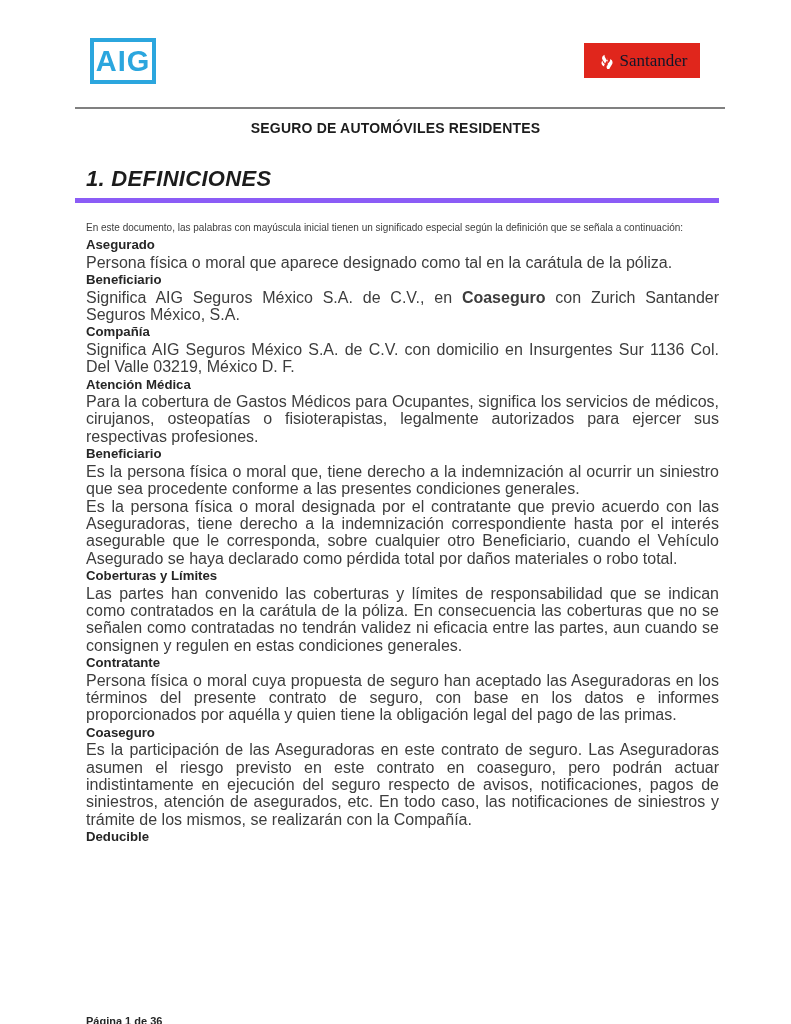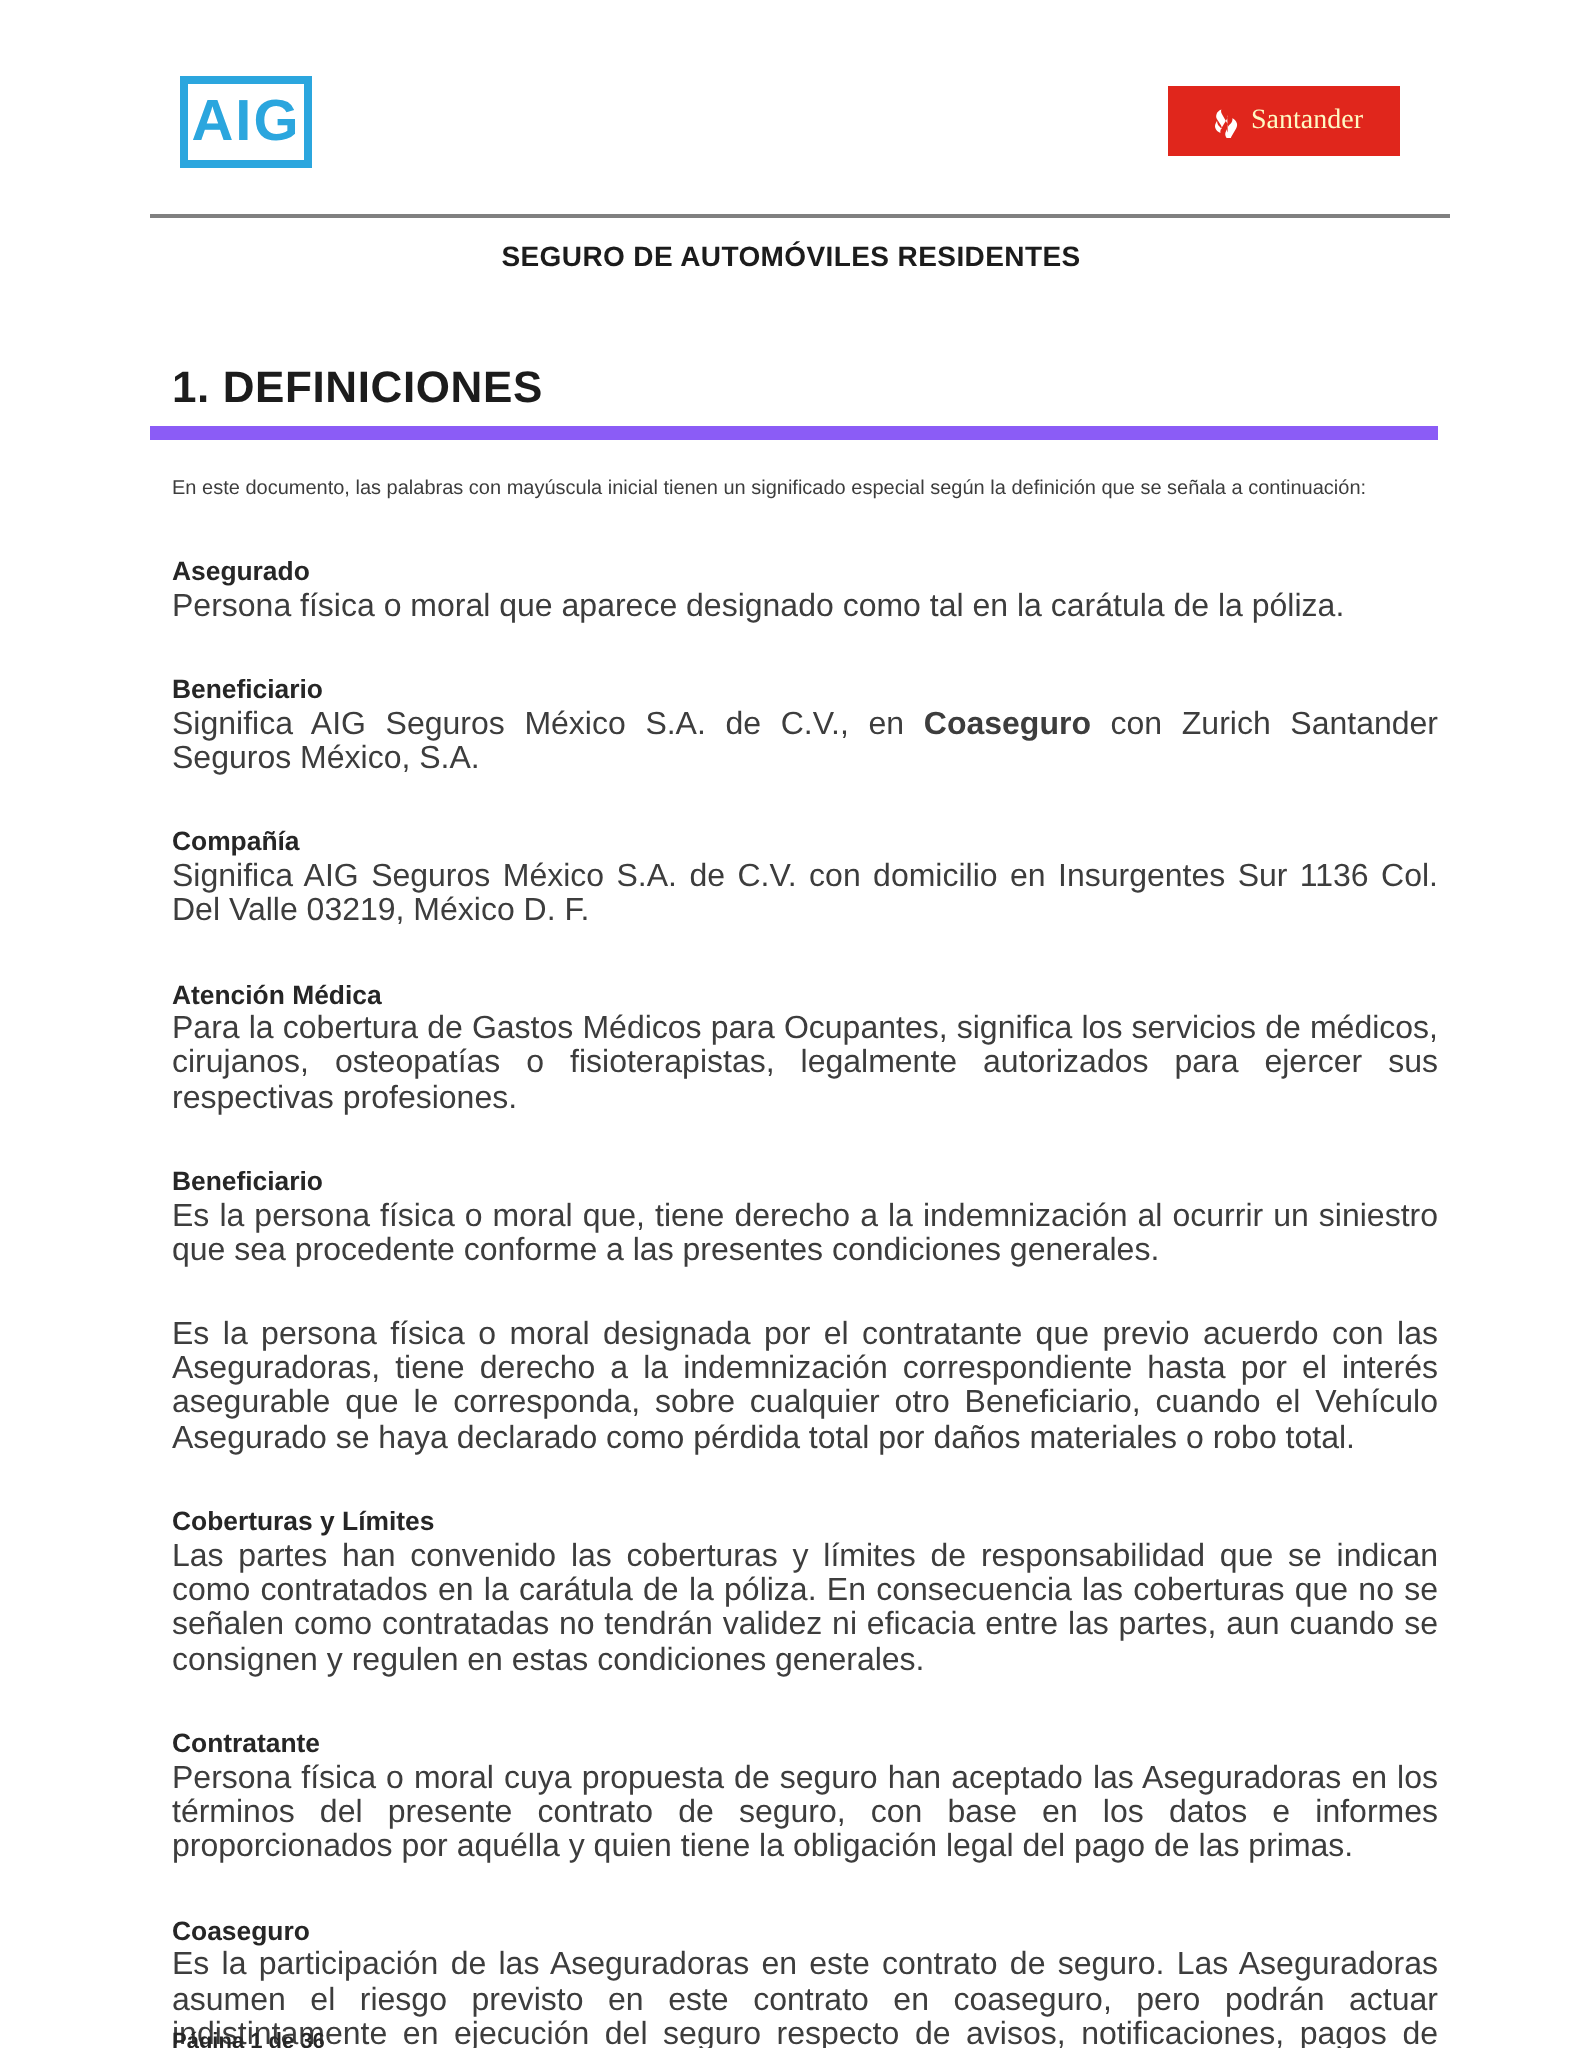--- a/index.html
+++ b/index.html
@@ -25,53 +25,54 @@
     width:58px;height:38px;
     border:4px solid var(--aig-blue);
     color:var(--aig-blue);
     display:flex;align-items:center;justify-content:center;
     font-size:29px;font-weight:bold;letter-spacing:1px;
   }
   .logo-santander{
     position:absolute;right:91px;top:43px;
     width:116px;height:35px;
     background:var(--santander-red);
-    color:#fef9c3;
+    color:#0f172a;
     display:flex;align-items:center;justify-content:center;gap:6px;
     font-family:"Liberation Serif", serif;
-    font-size:14px;
+    font-size:17px;
   }
   .flame{width:17px;height:16px;display:block;}
   .header-divider{
     position:absolute;left:75px;top:107px;
     width:650px;height:2px;background:var(--divider-gray);
   }
   .doc-title{
     position:absolute;left:0;top:120px;width:100%;
     text-align:center;
     font-size:14px;font-weight:bold;color:var(--heading-black);
     letter-spacing:0.2px;
   }
   
   .content{
     position:absolute;left:86px;top:165px;width:633px;
   }
   .section-heading{
-    margin:16px 0 0 -11px;
+    margin:1px 0 0 -11px;
     padding:0 0 6px 11px;
     font-size:22px;font-weight:bold;color:var(--heading-black);
-    border-bottom:7px solid #8b5cf6;
+    border-bottom:5px solid #8b5cf6;
     letter-spacing:0.3px;
+    font-style:italic;
   }
   .intro{
     margin:16px 0 0 0;
     font-size:10px;line-height:17.4px;
     text-align:justify;
   }
-  .definition{margin-top:24px;}
+  .definition{margin-top:0;}
   .definition .term{
     font-size:13.2px;line-height:17.4px;
     font-weight:bold;color:#262626;
   }
   .definition .body{
     margin:0;
     font-size:16px;line-height:17.4px;
     text-align:justify;
   }
   

